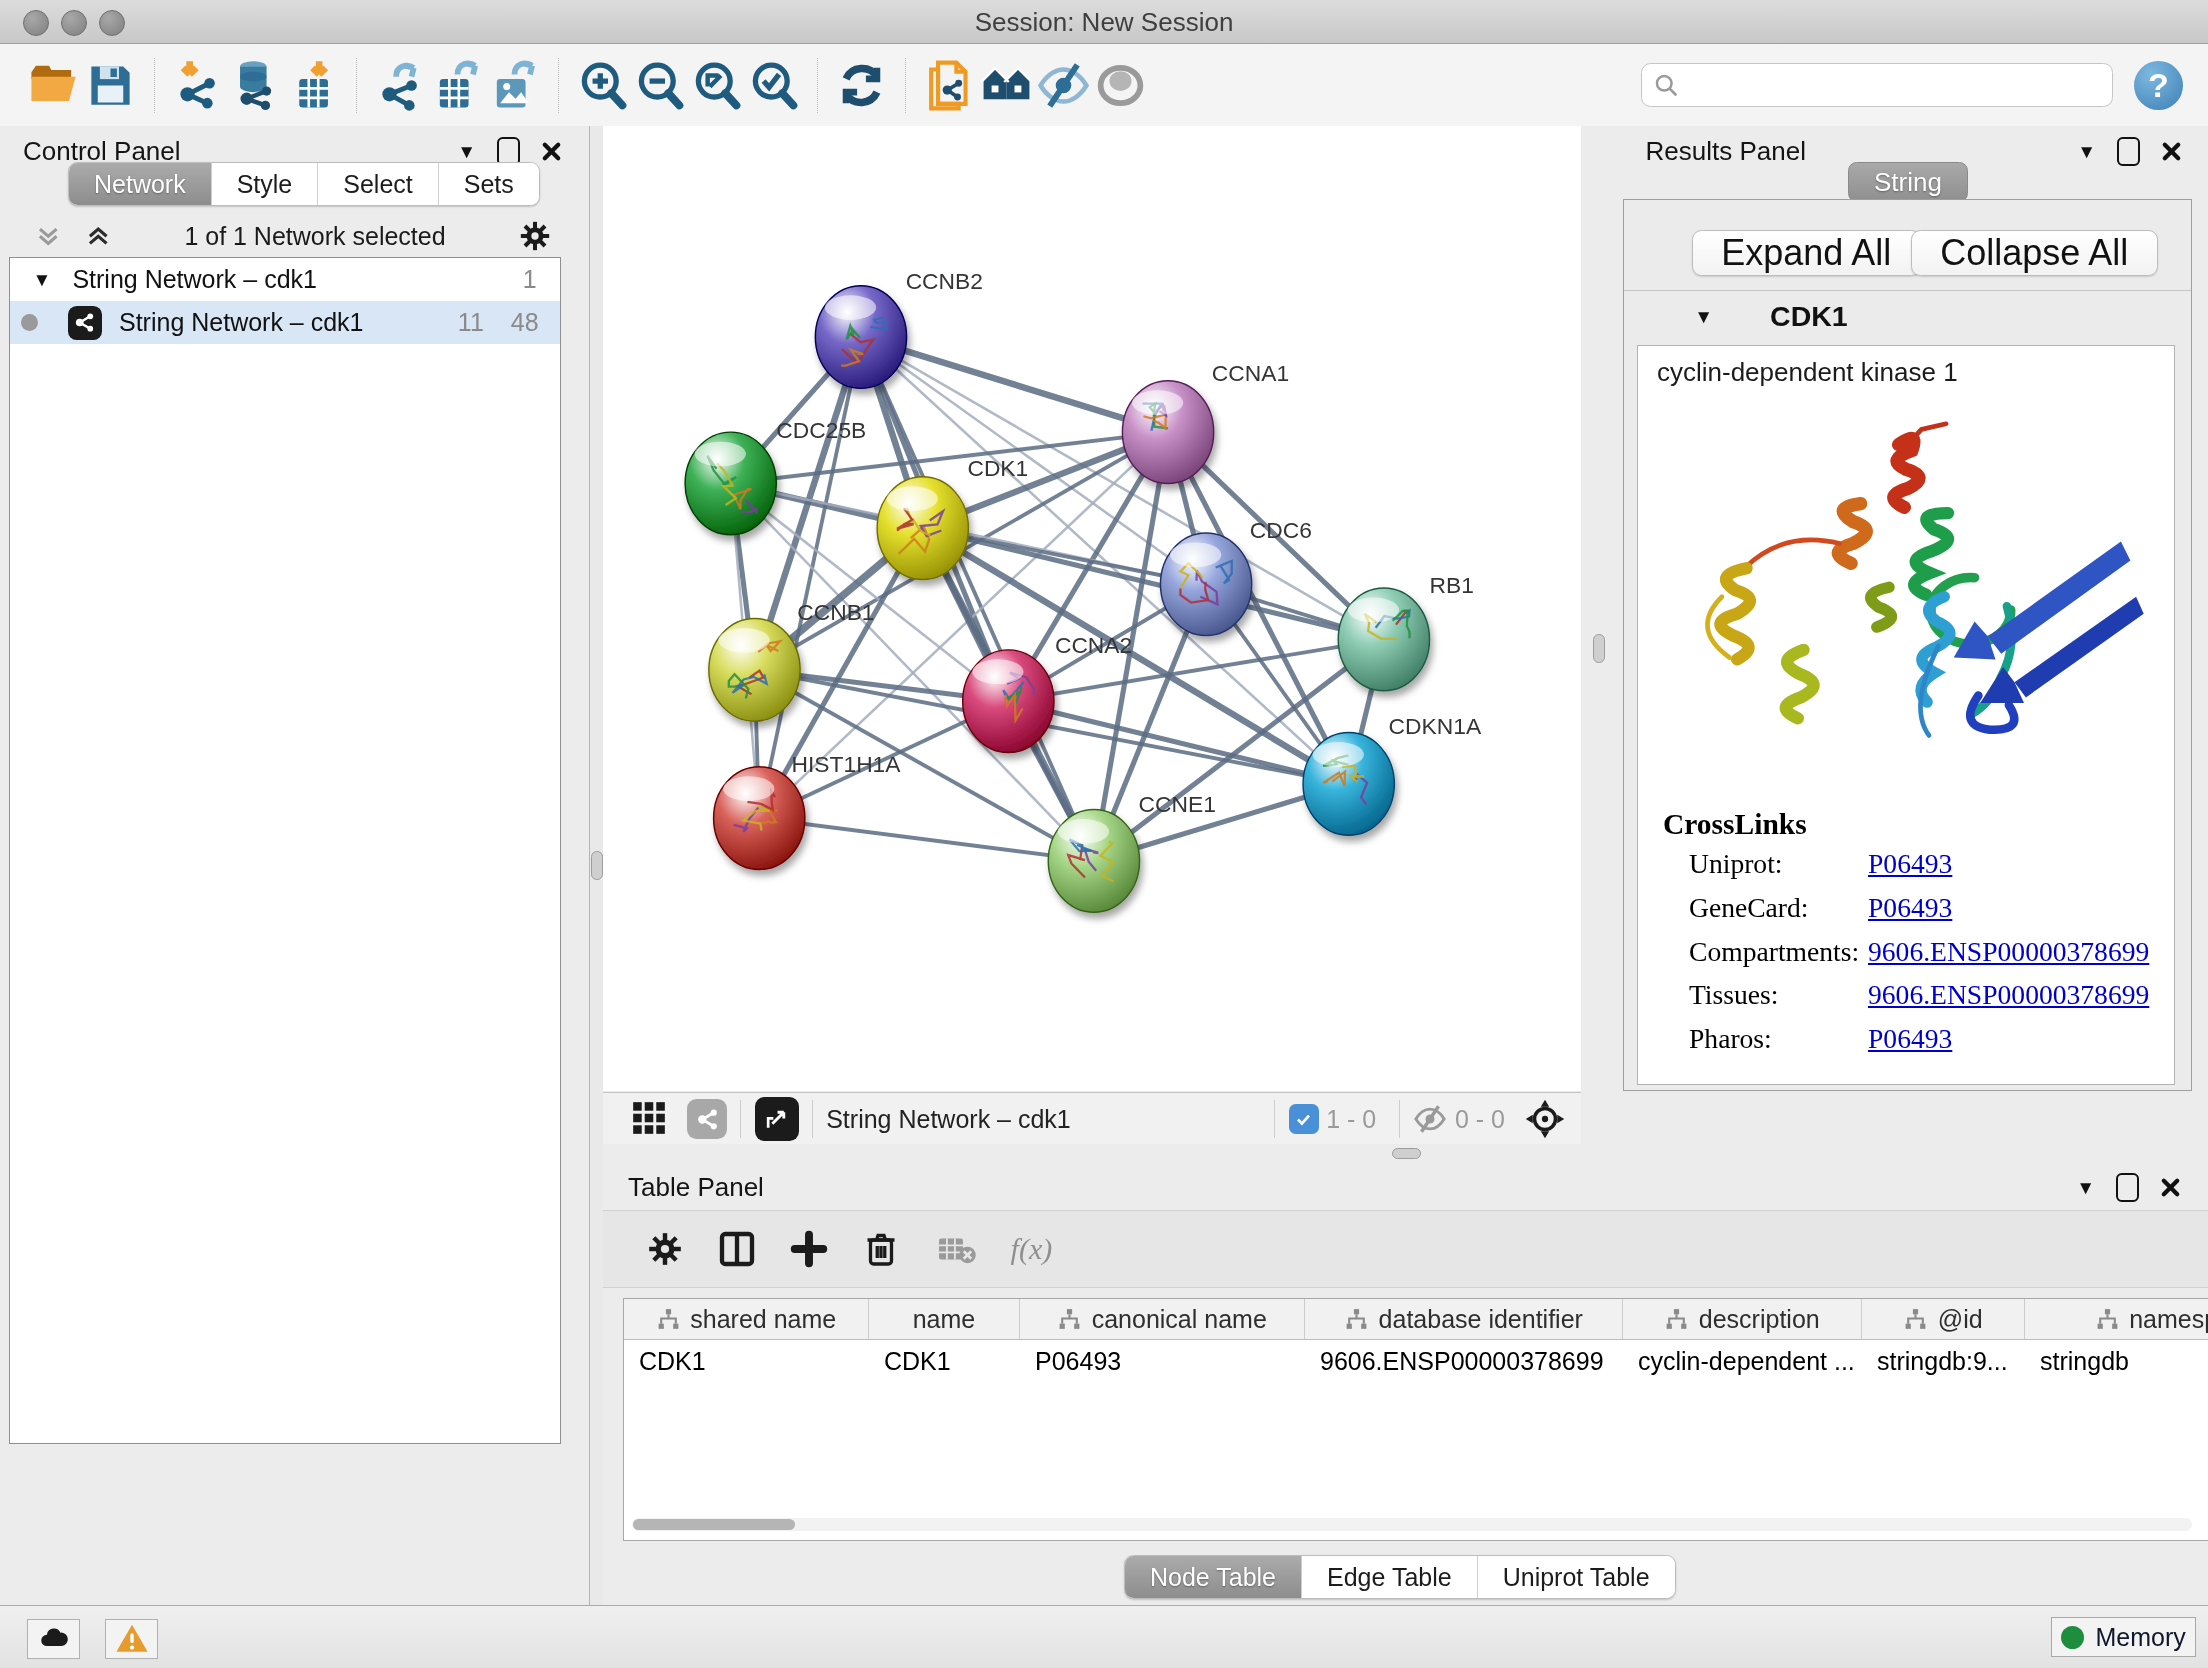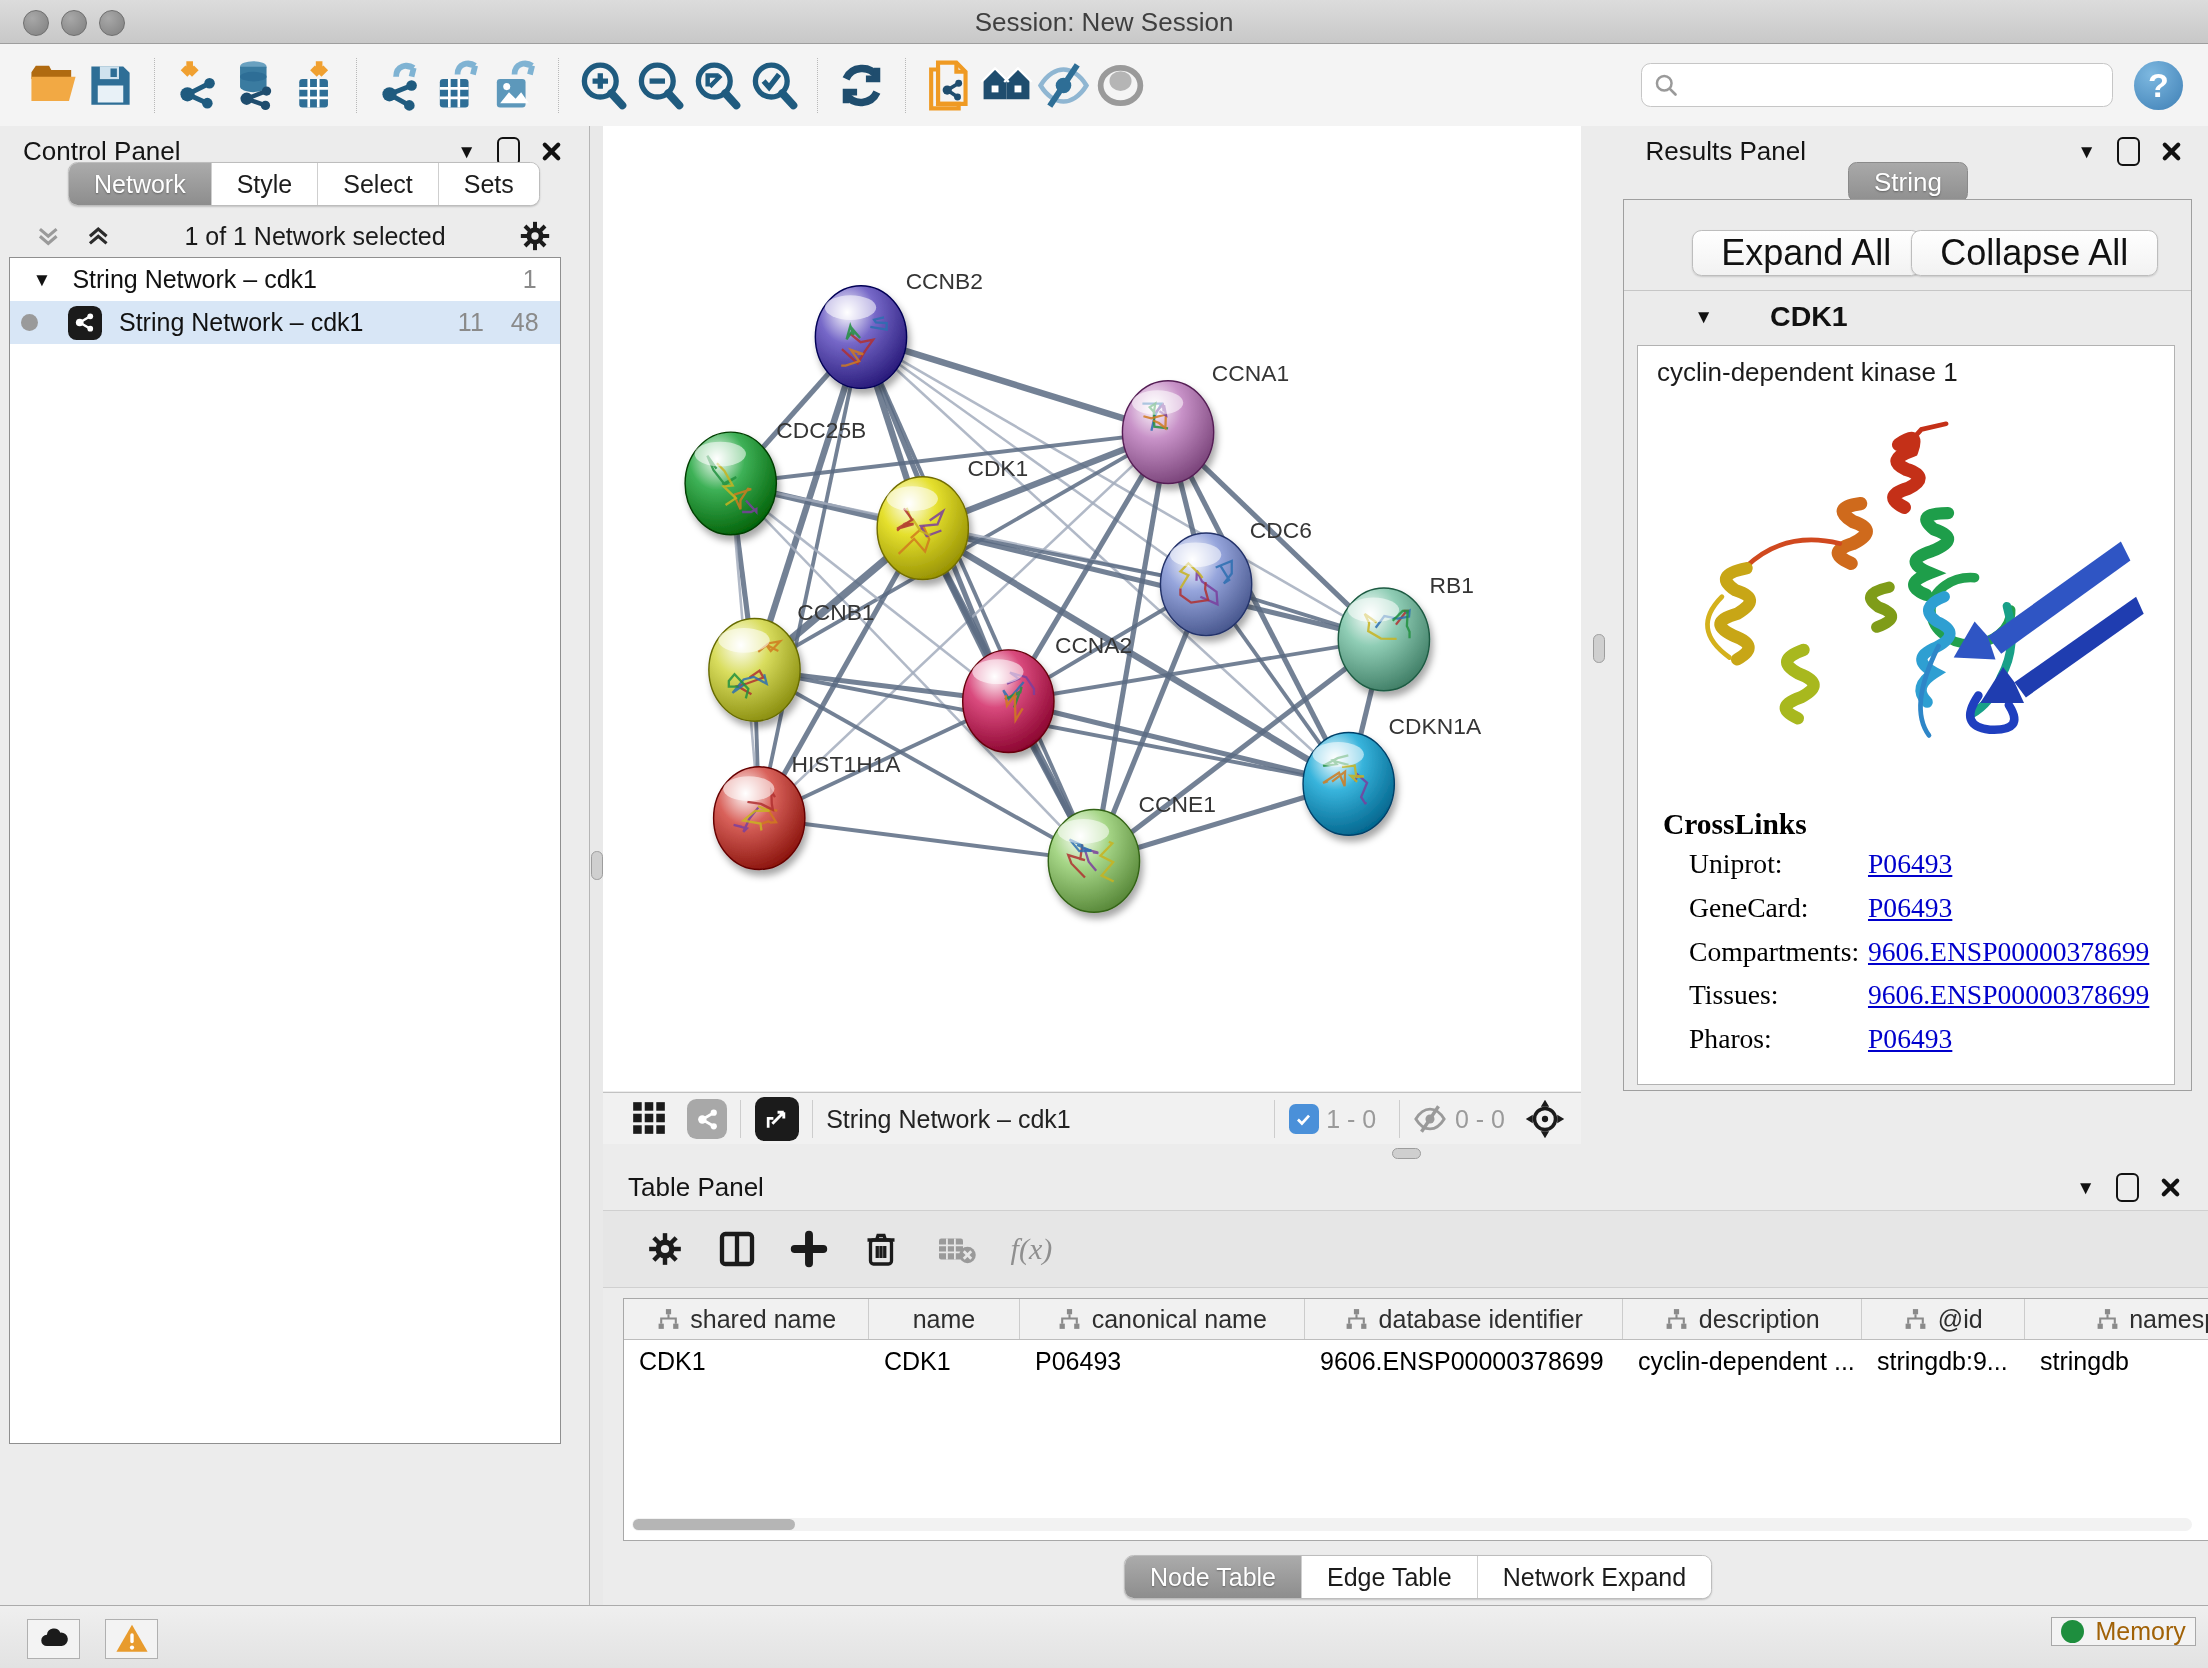--- a/index.html
+++ b/index.html
@@ -112,23 +112,23 @@
     padding-left:15px;overflow:hidden;white-space:nowrap;flex:0 0 auto;}
   .hscroll{position:absolute;left:7.6px;top:219px;width:1560px;height:13.3px;background:#f2f2f2;border-radius:6.7px;}
   .hthumb{position:absolute;left:1.9px;top:1px;width:162px;height:11.4px;background:#b5b5b5;border-radius:5.7px;}
   .tp-tabs{position:absolute;left:521px;top:393px;}
 
   
   .statusbar{left:0;top:1605px;width:2208px;height:63px;background:linear-gradient(#efefef,#e2e2e2);
     border-top:1px solid #ababab;}
   .sb-btn{position:absolute;top:13.3px;width:53px;height:40px;background:#f3f3f3;border:1.9px solid #b0b0b0;
     display:flex;align-items:center;justify-content:center;box-sizing:border-box;}
-  .mem-btn{position:absolute;top:11.4px;left:2051px;width:145px;height:29px;background:#f3f3f3;
+  .mem-btn{position:absolute;top:11.4px;left:2051px;width:145px;height:40px;background:#f3f3f3;
     border:1.9px solid #a8a8a8;display:flex;align-items:center;justify-content:center;gap:11.4px;
-    font-size:25px;color:#a16207;box-sizing:border-box;}
+    font-size:25px;color:#0f172a;box-sizing:border-box;}
   .mem-dot{width:23px;height:23px;border-radius:50%;}
 </style>
 </head>
 <body>
 
 <div class="abs titlebar">
   <div class="tl-dot" style="left:23px"></div>
   <div class="tl-dot" style="left:61px"></div>
   <div class="tl-dot" style="left:99px"></div>
   <div class="win-title">Session: New Session</div>
@@ -832,21 +832,21 @@
           <div class="td" style="width: 304px;">stringdb</div>
         </div>
       </div>
     <div class="hscroll">
         <div class="hthumb"></div>
       </div>
   </div>
   <div class="seg tp-tabs">
     <div class="tab sel">Node Table</div>
     <div class="tab">Edge Table</div>
-    <div class="tab">Network Expand</div>
+    <div class="tab">Uniprot Table</div>
   </div>
 </div>
 
 <div class="abs statusbar">
   <div class="sb-btn" style="left:27px">
     <svg width="34" height="34" viewBox="0 0 24 24">
       <path d="M7 17 a4 4 0 0 1 0-8 a5 5 0 0 1 9.5-1.5 A3.8 3.8 0 0 1 17.5 17z" fill="#1b1b1b"></path>
     </svg>
   </div>
   <div class="sb-btn" style="left:105px">

